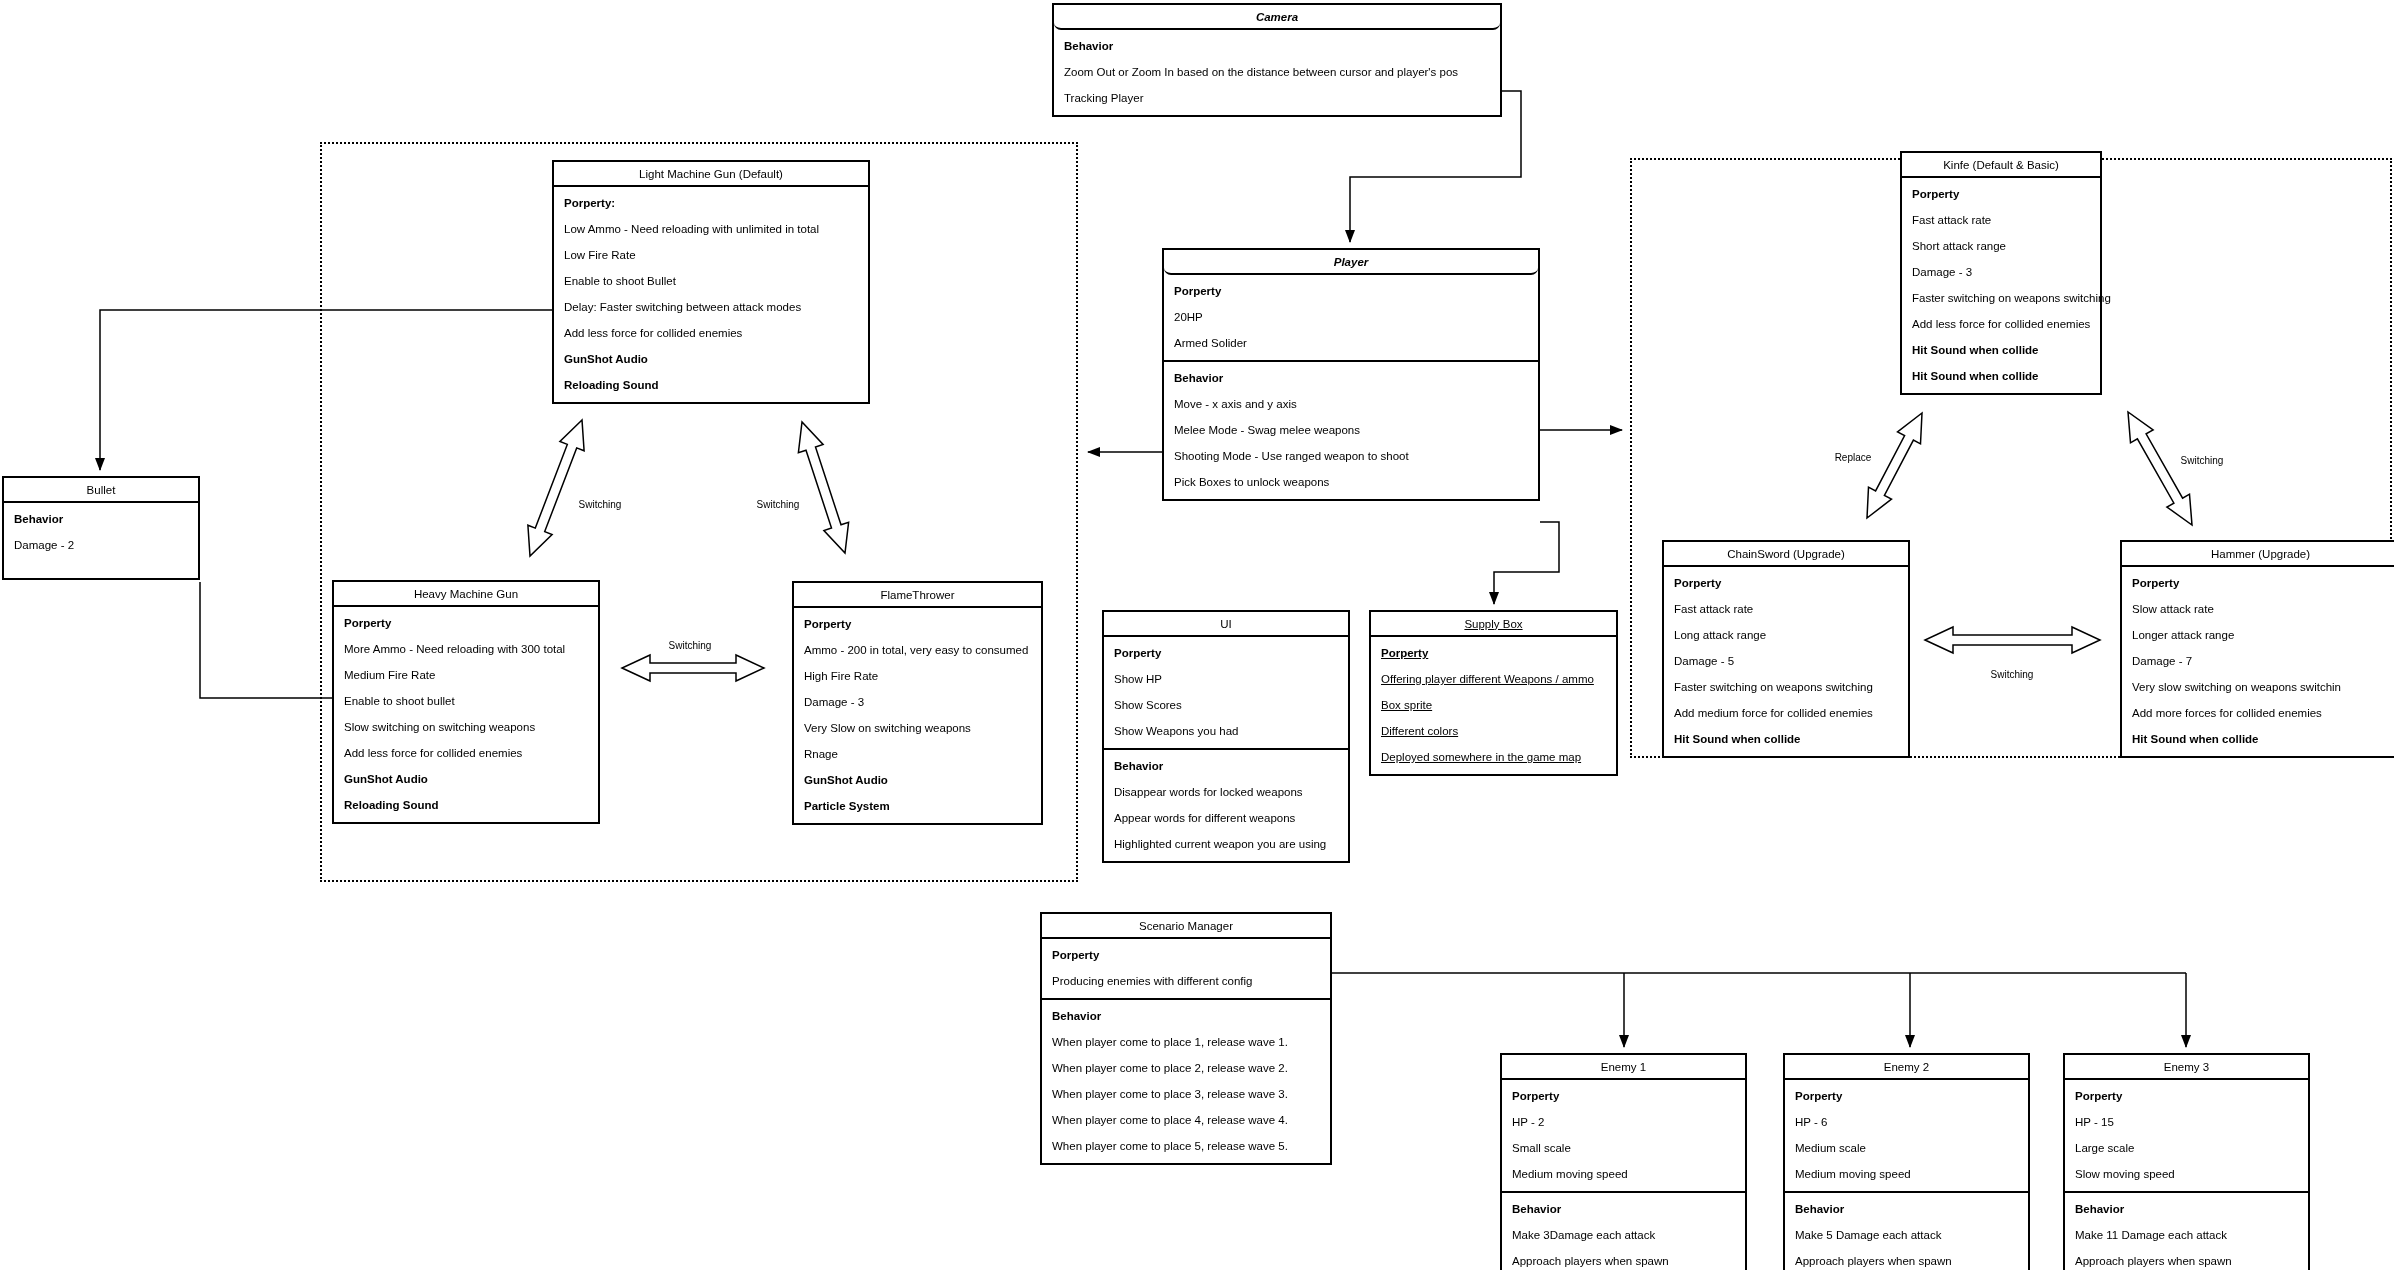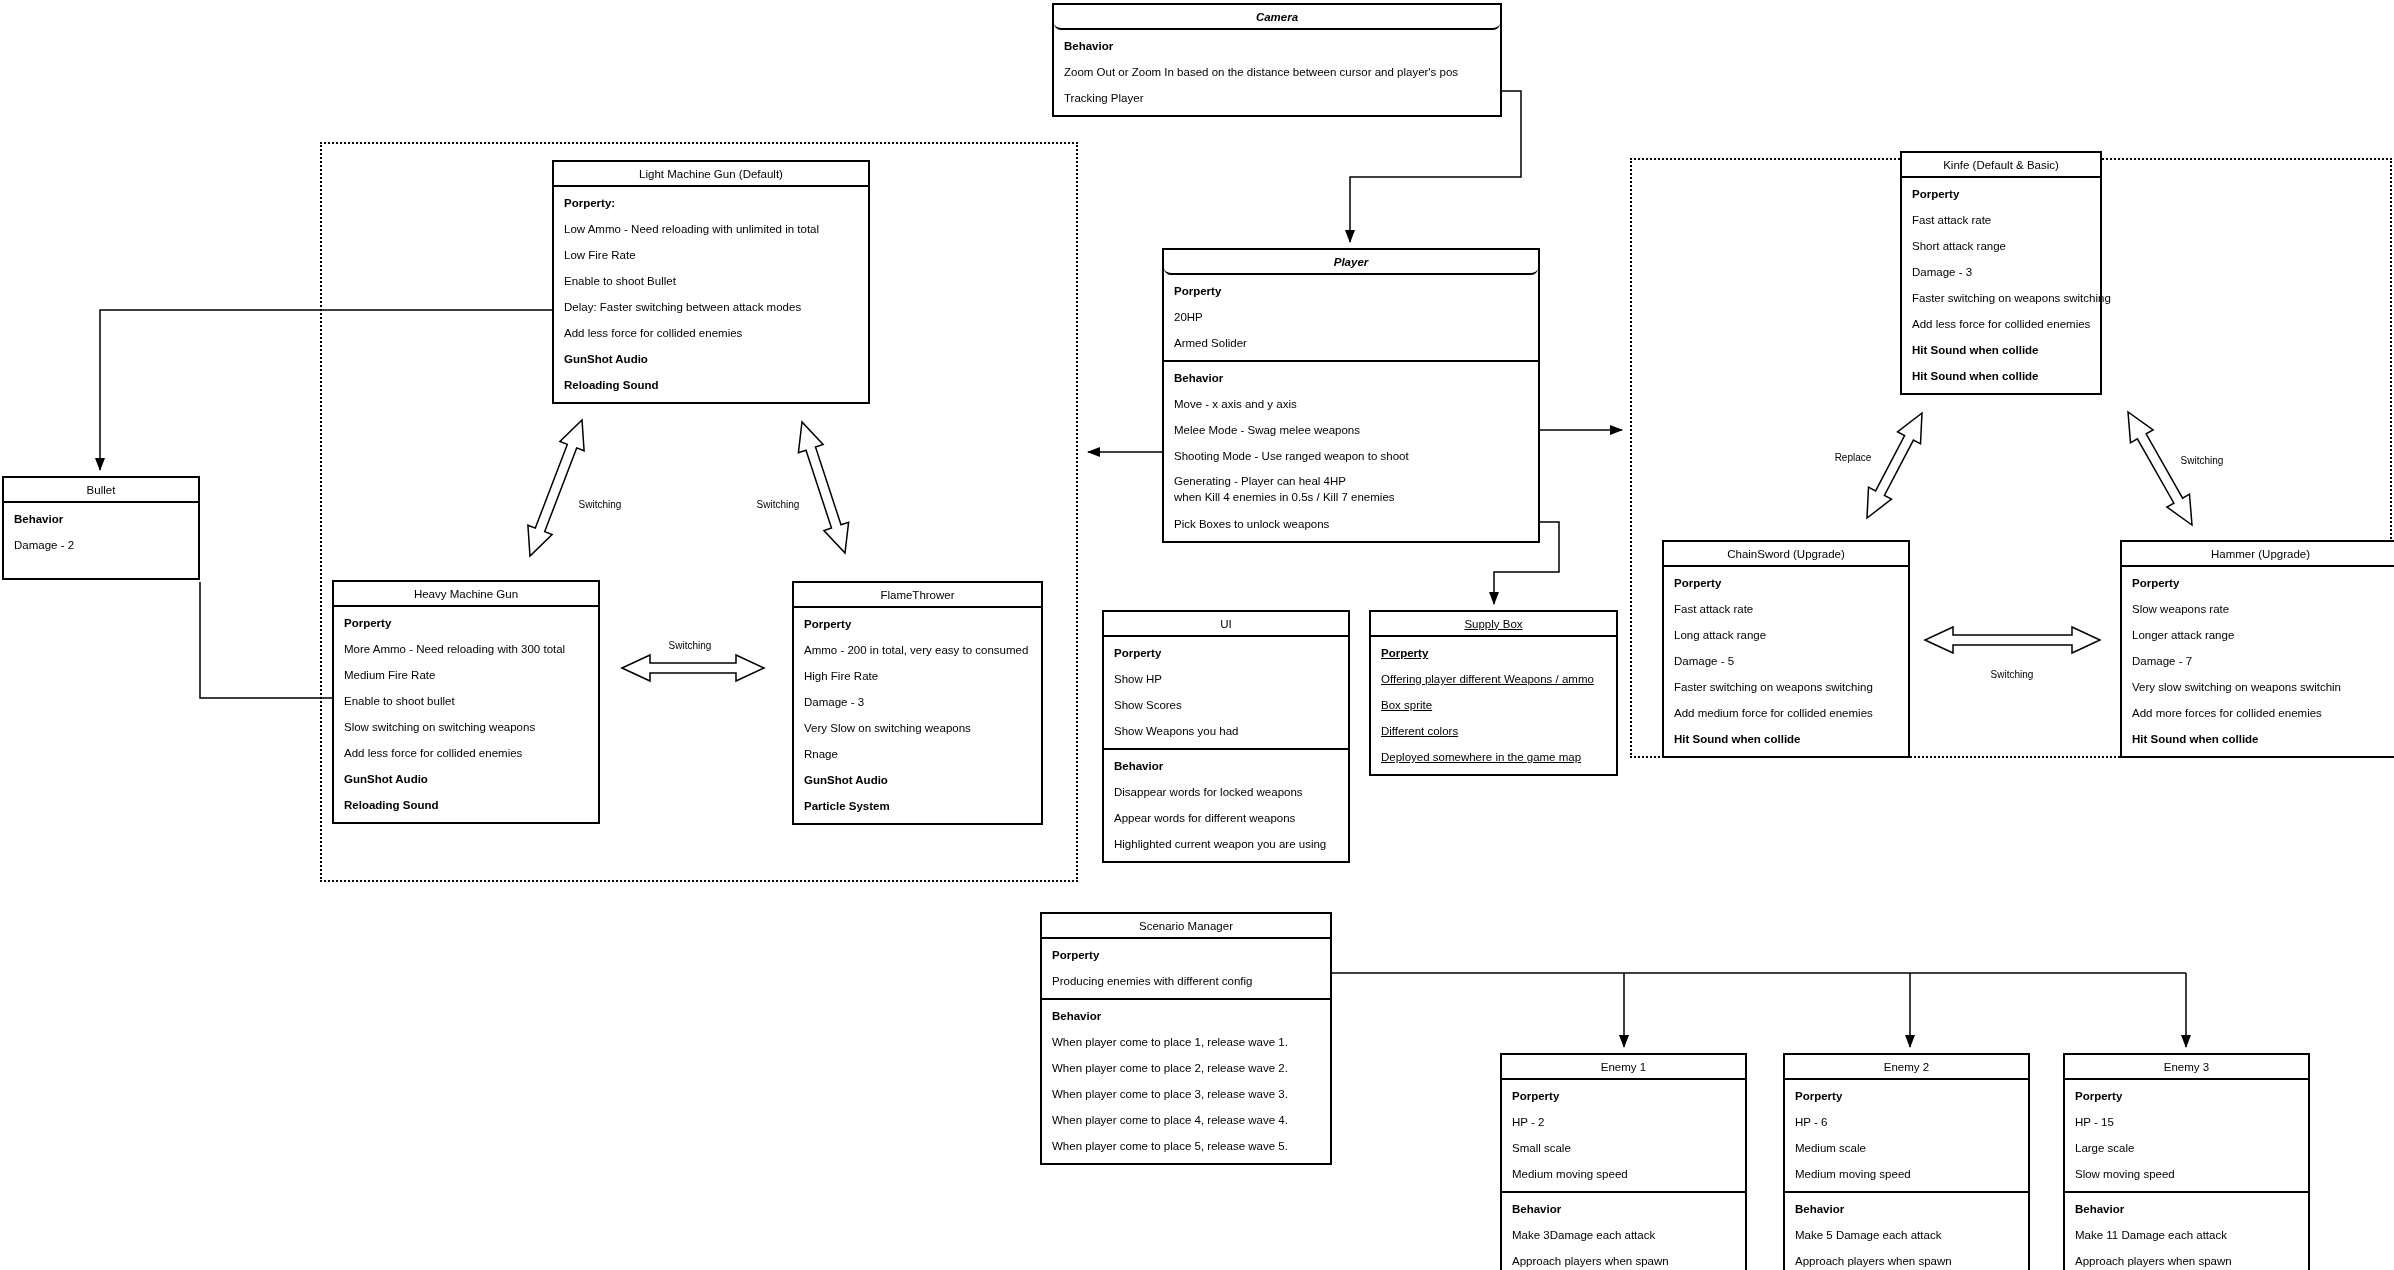--- a/index.html
+++ b/index.html
@@ -62,22 +62,20 @@
       <div class="sec">
         <div class="item b">Porperty</div>
         <div class="item">20HP</div>
         <div class="item">Armed Solider</div>
       </div>
       <div class="sec">
         <div class="item b">Behavior</div>
         <div class="item">Move - x axis and y axis</div>
         <div class="item">Melee Mode - Swag melee weapons</div>
         <div class="item">Shooting Mode - Use ranged weapon to shoot</div>
-        <div class="item multi">Generating - Player can heal 4HP
-when Kill 4 enemies in 0.5s / Kill 7 enemies</div>
         <div class="item">Pick Boxes to unlock weapons</div>
       </div>
     </div>
     <div class="node" style="left: 552px; top: 160px; width: 318px;">
       <div class="title">Light Machine Gun (Default)</div>
       <div class="sec">
         <div class="item b">Porperty:</div>
         <div class="item">Low Ammo - Need reloading with unlimited in total</div>
         <div class="item">Low Fire Rate</div>
         <div class="item">Enable to shoot Bullet</div>
@@ -167,21 +165,21 @@
         <div class="item">Damage - 5</div>
         <div class="item">Faster switching on weapons switching</div>
         <div class="item">Add medium force for collided enemies</div>
         <div class="item b">Hit Sound when collide</div>
       </div>
     </div>
     <div class="node" style="left: 2120px; top: 540px; width: 281px;">
       <div class="title">Hammer (Upgrade)</div>
       <div class="sec">
         <div class="item b">Porperty</div>
-        <div class="item">Slow weapons rate</div>
+        <div class="item">Slow attack rate</div>
         <div class="item">Longer attack range</div>
         <div class="item">Damage - 7</div>
         <div class="item">Very slow switching on weapons switchin</div>
         <div class="item">Add more forces for collided enemies</div>
         <div class="item b">Hit Sound when collide</div>
       </div>
     </div>
     <div class="node" style="left: 1040px; top: 912px; width: 292px;">
       <div class="title">Scenario Manager</div>
       <div class="sec">

